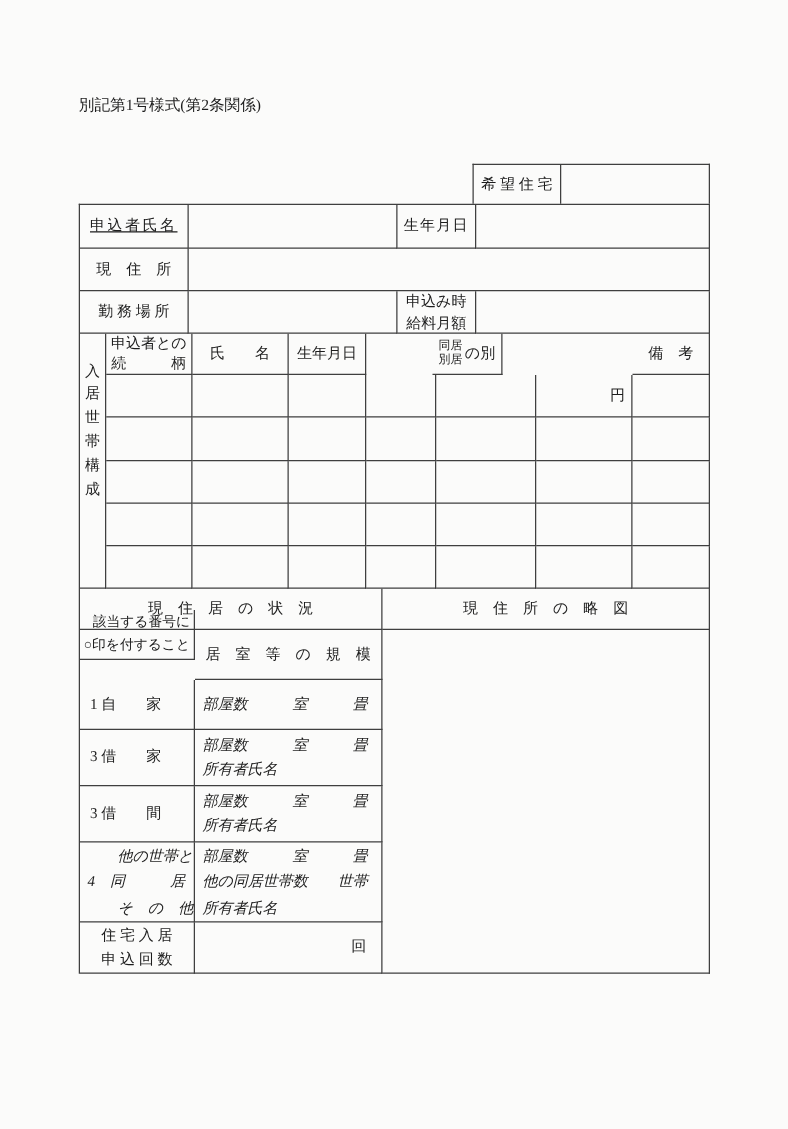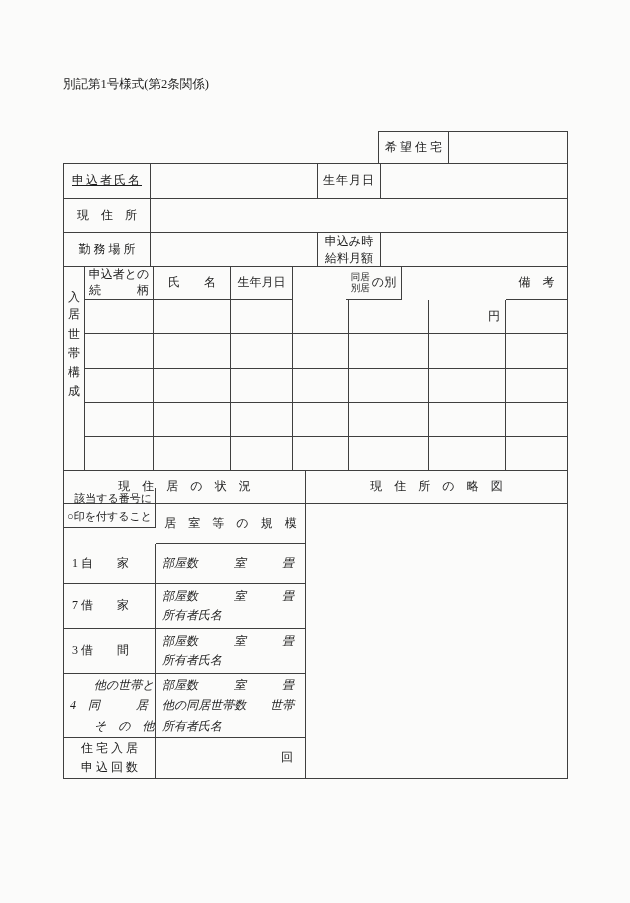--- a/index.html
+++ b/index.html
@@ -146,21 +146,21 @@
 
     <div class="c" style="left:242px;top:340px;width:262px;height:275px;"></div>
 
     <div class="c f11 lh155" style="left:0;top:324px;width:92px;height:40px;padding:0 2px;text-align:right;">該当する番号に
 ○印を付すること</div>
     <div class="c" style="left:92px;top:340px;width:150px;height:40px;">居　室　等　の　規　模</div>
 
     <div class="c left pl8" style="left:0;top:380px;width:92px;height:40px;">1 自　　家</div>
     <div class="c left pl6" style="left:92px;top:380px;width:150px;height:40px;">部屋数　　　室　　　畳</div>
 
-    <div class="c left pl8" style="left:0;top:420px;width:92px;height:45px;">7 借　　家</div>
+    <div class="c left pl8" style="left:0;top:420px;width:92px;height:45px;">3 借　　家</div>
     <div class="c left pl6" style="left:92px;top:420px;width:150px;height:45px;line-height:1.6;">部屋数　　　室　　　畳
 所有者氏名</div>
 
     <div class="c left pl8" style="left:0;top:465px;width:92px;height:45px;">3 借　　間</div>
     <div class="c left pl6" style="left:92px;top:465px;width:150px;height:45px;line-height:1.6;">部屋数　　　室　　　畳
 所有者氏名</div>
 
     <div class="c left pl6 lh17" style="left:0;top:510px;width:92px;height:64px;">　　他の世帯と
 4　同　　　居
 　　そ　の　他</div>

